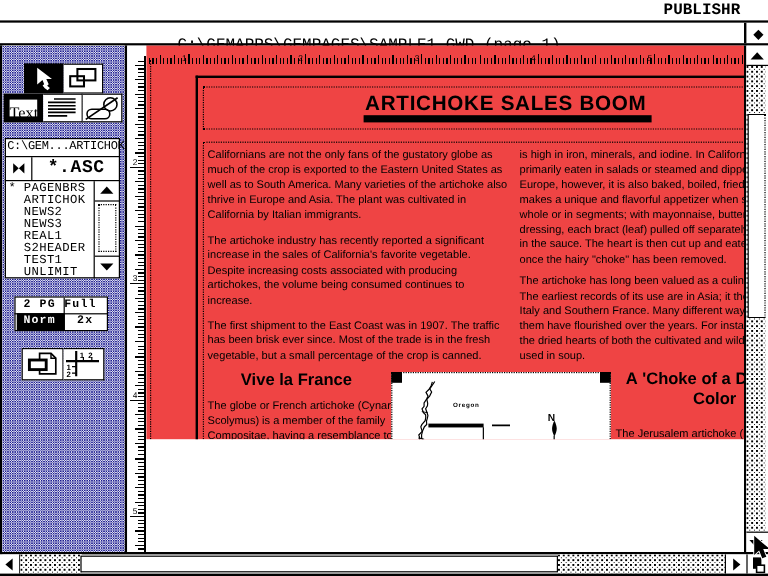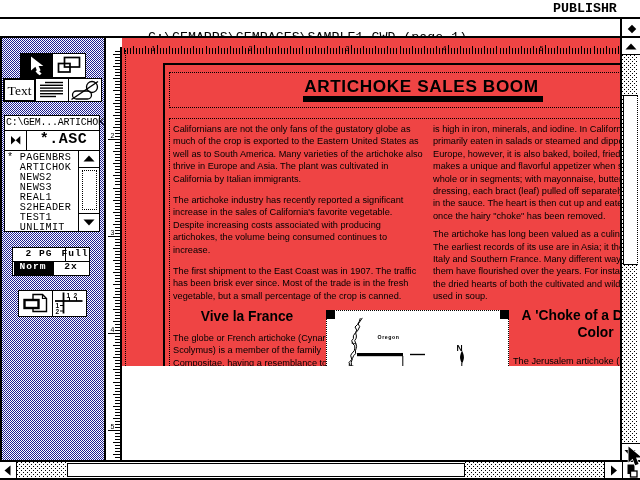--- a/index.html
+++ b/index.html
@@ -54,21 +54,21 @@
       </svg>
 </div>
 
 <div class="abs" style="left:53px;top:53px;width:33px;height:25px;background:#fff;border:1px solid #000;border-left:0">
 <svg width="31" height="23">
         <rect x="11.5" y="3.5" width="15" height="9.5" fill="none" stroke="#000" stroke-width="1.7"></rect>
         <rect x="5.5" y="9.5" width="11.5" height="8.5" fill="none" stroke="#000" stroke-width="1.7"></rect>
       </svg>
 </div>
 
-<div class="abs" style="left:3px;top:78px;width:33px;height:24px;background:#fff;border:2px solid #000000;font-family:'Liberation Serif',serif;font-size:13.5px;text-align:center;line-height:22px">Text</div>
+<div class="abs" style="left:3px;top:78px;width:33px;height:24px;background:#fff;border:5px solid #000000;font-family:'Liberation Serif',serif;font-size:13.5px;text-align:center;line-height:22px">Text</div>
 
 <div class="abs" style="left:36px;top:78px;width:33px;height:24px;background:#fff;border:1px solid #000;border-left:0">
 <svg width="31" height="22">
         <g stroke="#000" stroke-width="1.4">
           <path d="M9,3.5 H27"></path>
           <path d="M4,6.3 H27"></path>
           <path d="M4,9.1 H27"></path>
           <path d="M4,11.9 H27"></path>
           <path d="M4,14.7 H27"></path>
           <path d="M4,17.5 H20"></path>
@@ -119,23 +119,23 @@
 <div class="abs" style="left:81.5px;top:170px;width:15.5px;height:40px;background:#fff;border:1px dotted #000"></div>
 
 <div class="abs" style="left:79px;top:213px;width:21px;height:17.5px;border-top:1px solid #000">
 <svg width="20" height="16">
         <path d="M4.5,5.5 L10,11.5 L15.5,5.5 Z" fill="#000"></path>
       </svg>
 </div>
 
 <div class="abs" style="left:12px;top:246.5px;width:78px;height:29px;background:#fff;border:1.5px solid #000"></div>
 
-<div class="abs mono" style="left:13.5px;top:248px;width:52px;height:13px;border-right:1px solid #000;font-size:9.6px;font-weight:bold;text-align:center;line-height:11px;letter-spacing:1px">2 PG</div>
-
-<div class="abs mono" style="left:53.5px;top:248px;width:35px;height:13px;font-size:9.6px;font-weight:bold;text-align:right;line-height:11px;letter-spacing:1px">Full</div>
+<div class="abs mono" style="left:13.5px;top:248px;width:40px;height:13px;border-right:1px solid #000;font-size:9.6px;font-weight:bold;text-align:center;line-height:11px;letter-spacing:1px">2 PG</div>
+
+<div class="abs mono" style="left:53.5px;top:248px;width:35px;height:13px;font-size:9.6px;font-weight:bold;text-align:left;line-height:11px;letter-spacing:1px">Full</div>
 
 <div class="abs mono" style="left:13.5px;top:261px;width:40px;height:14px;background:#000;color:#fff;border-right:1px solid #000;font-size:9.6px;font-weight:bold;text-align:center;line-height:12px;letter-spacing:1px">Norm</div>
 
 <div class="abs mono" style="left:53.5px;top:261px;width:35px;height:13px;font-size:9.6px;font-weight:bold;text-align:center;line-height:12px;letter-spacing:1px">2x</div>
 <div class="abs" style="left:12px;top:260.5px;width:78px;height:1px;background:#000"></div>
 
 <div class="abs" style="left:18px;top:290px;width:35px;height:27px;background:#fff;border:1.5px solid #000">
 <svg width="32" height="24">
         <path d="M14,3.5 H23.5 L27.5,7.5 V20.5 H14 Z" fill="#fff" stroke="#000" stroke-width="1.4"></path>
         <path d="M23.5,3.5 V7.5 H27.5" fill="none" stroke="#000" stroke-width="1.2"></path>

